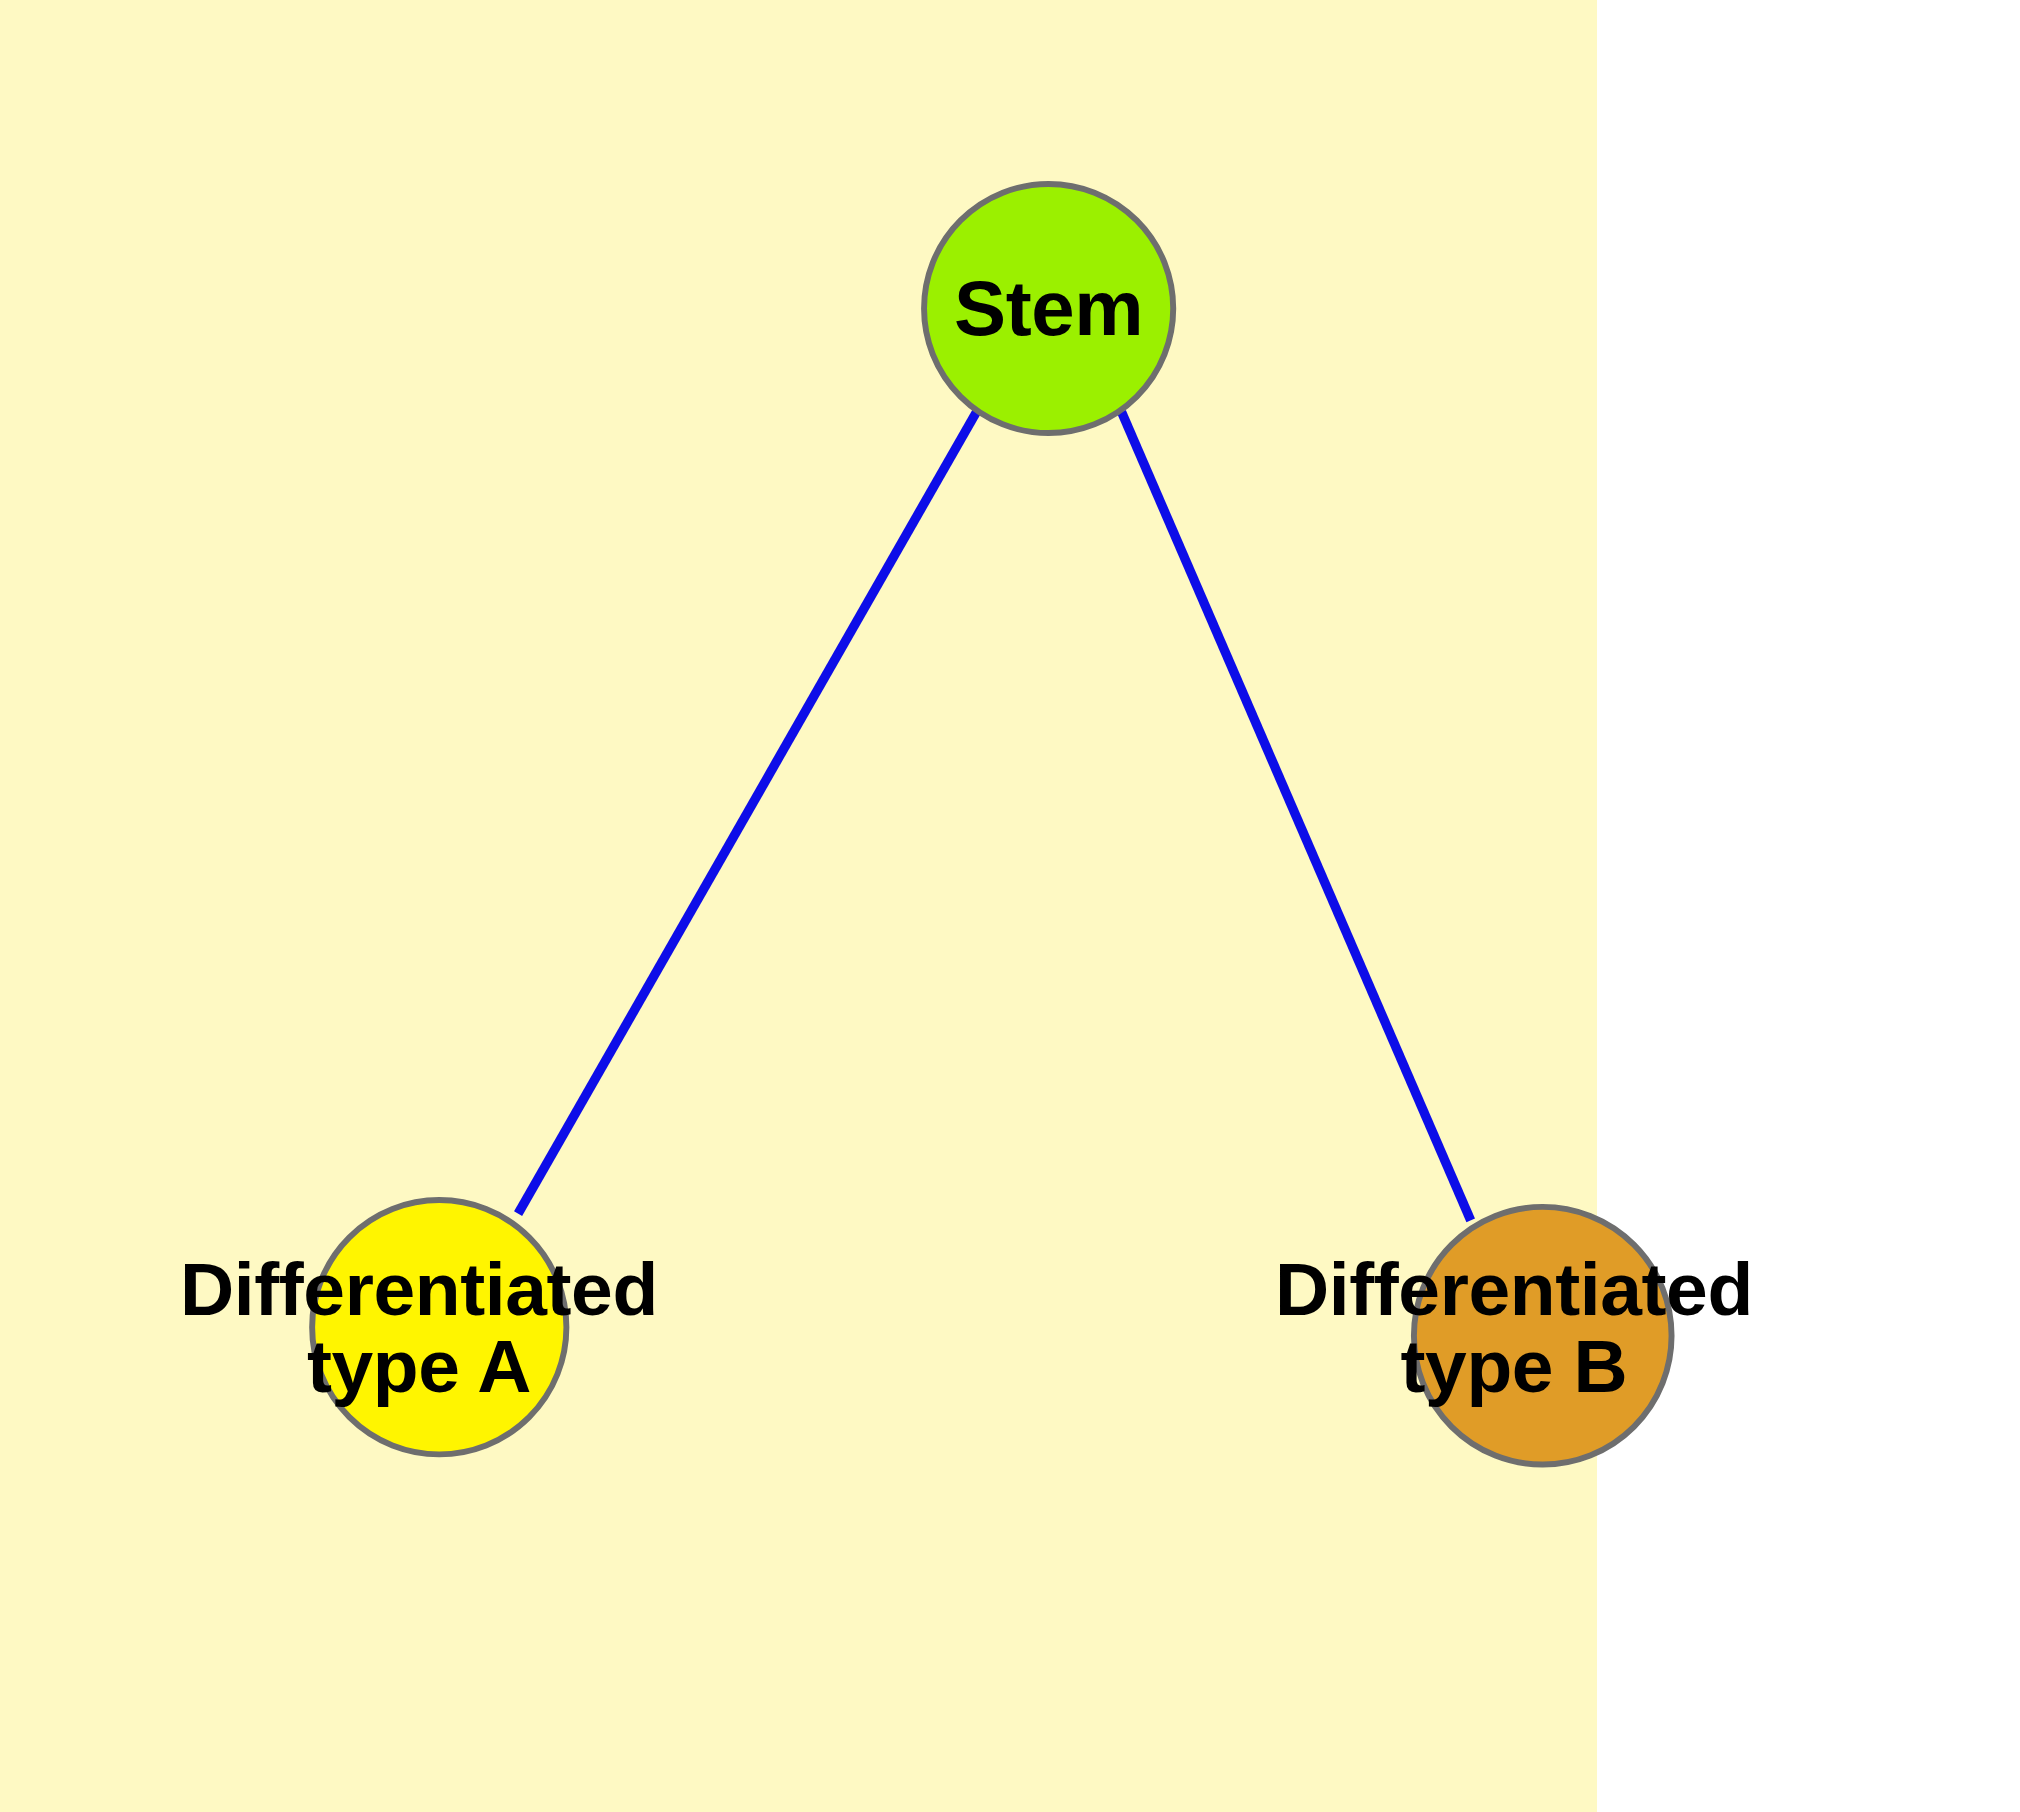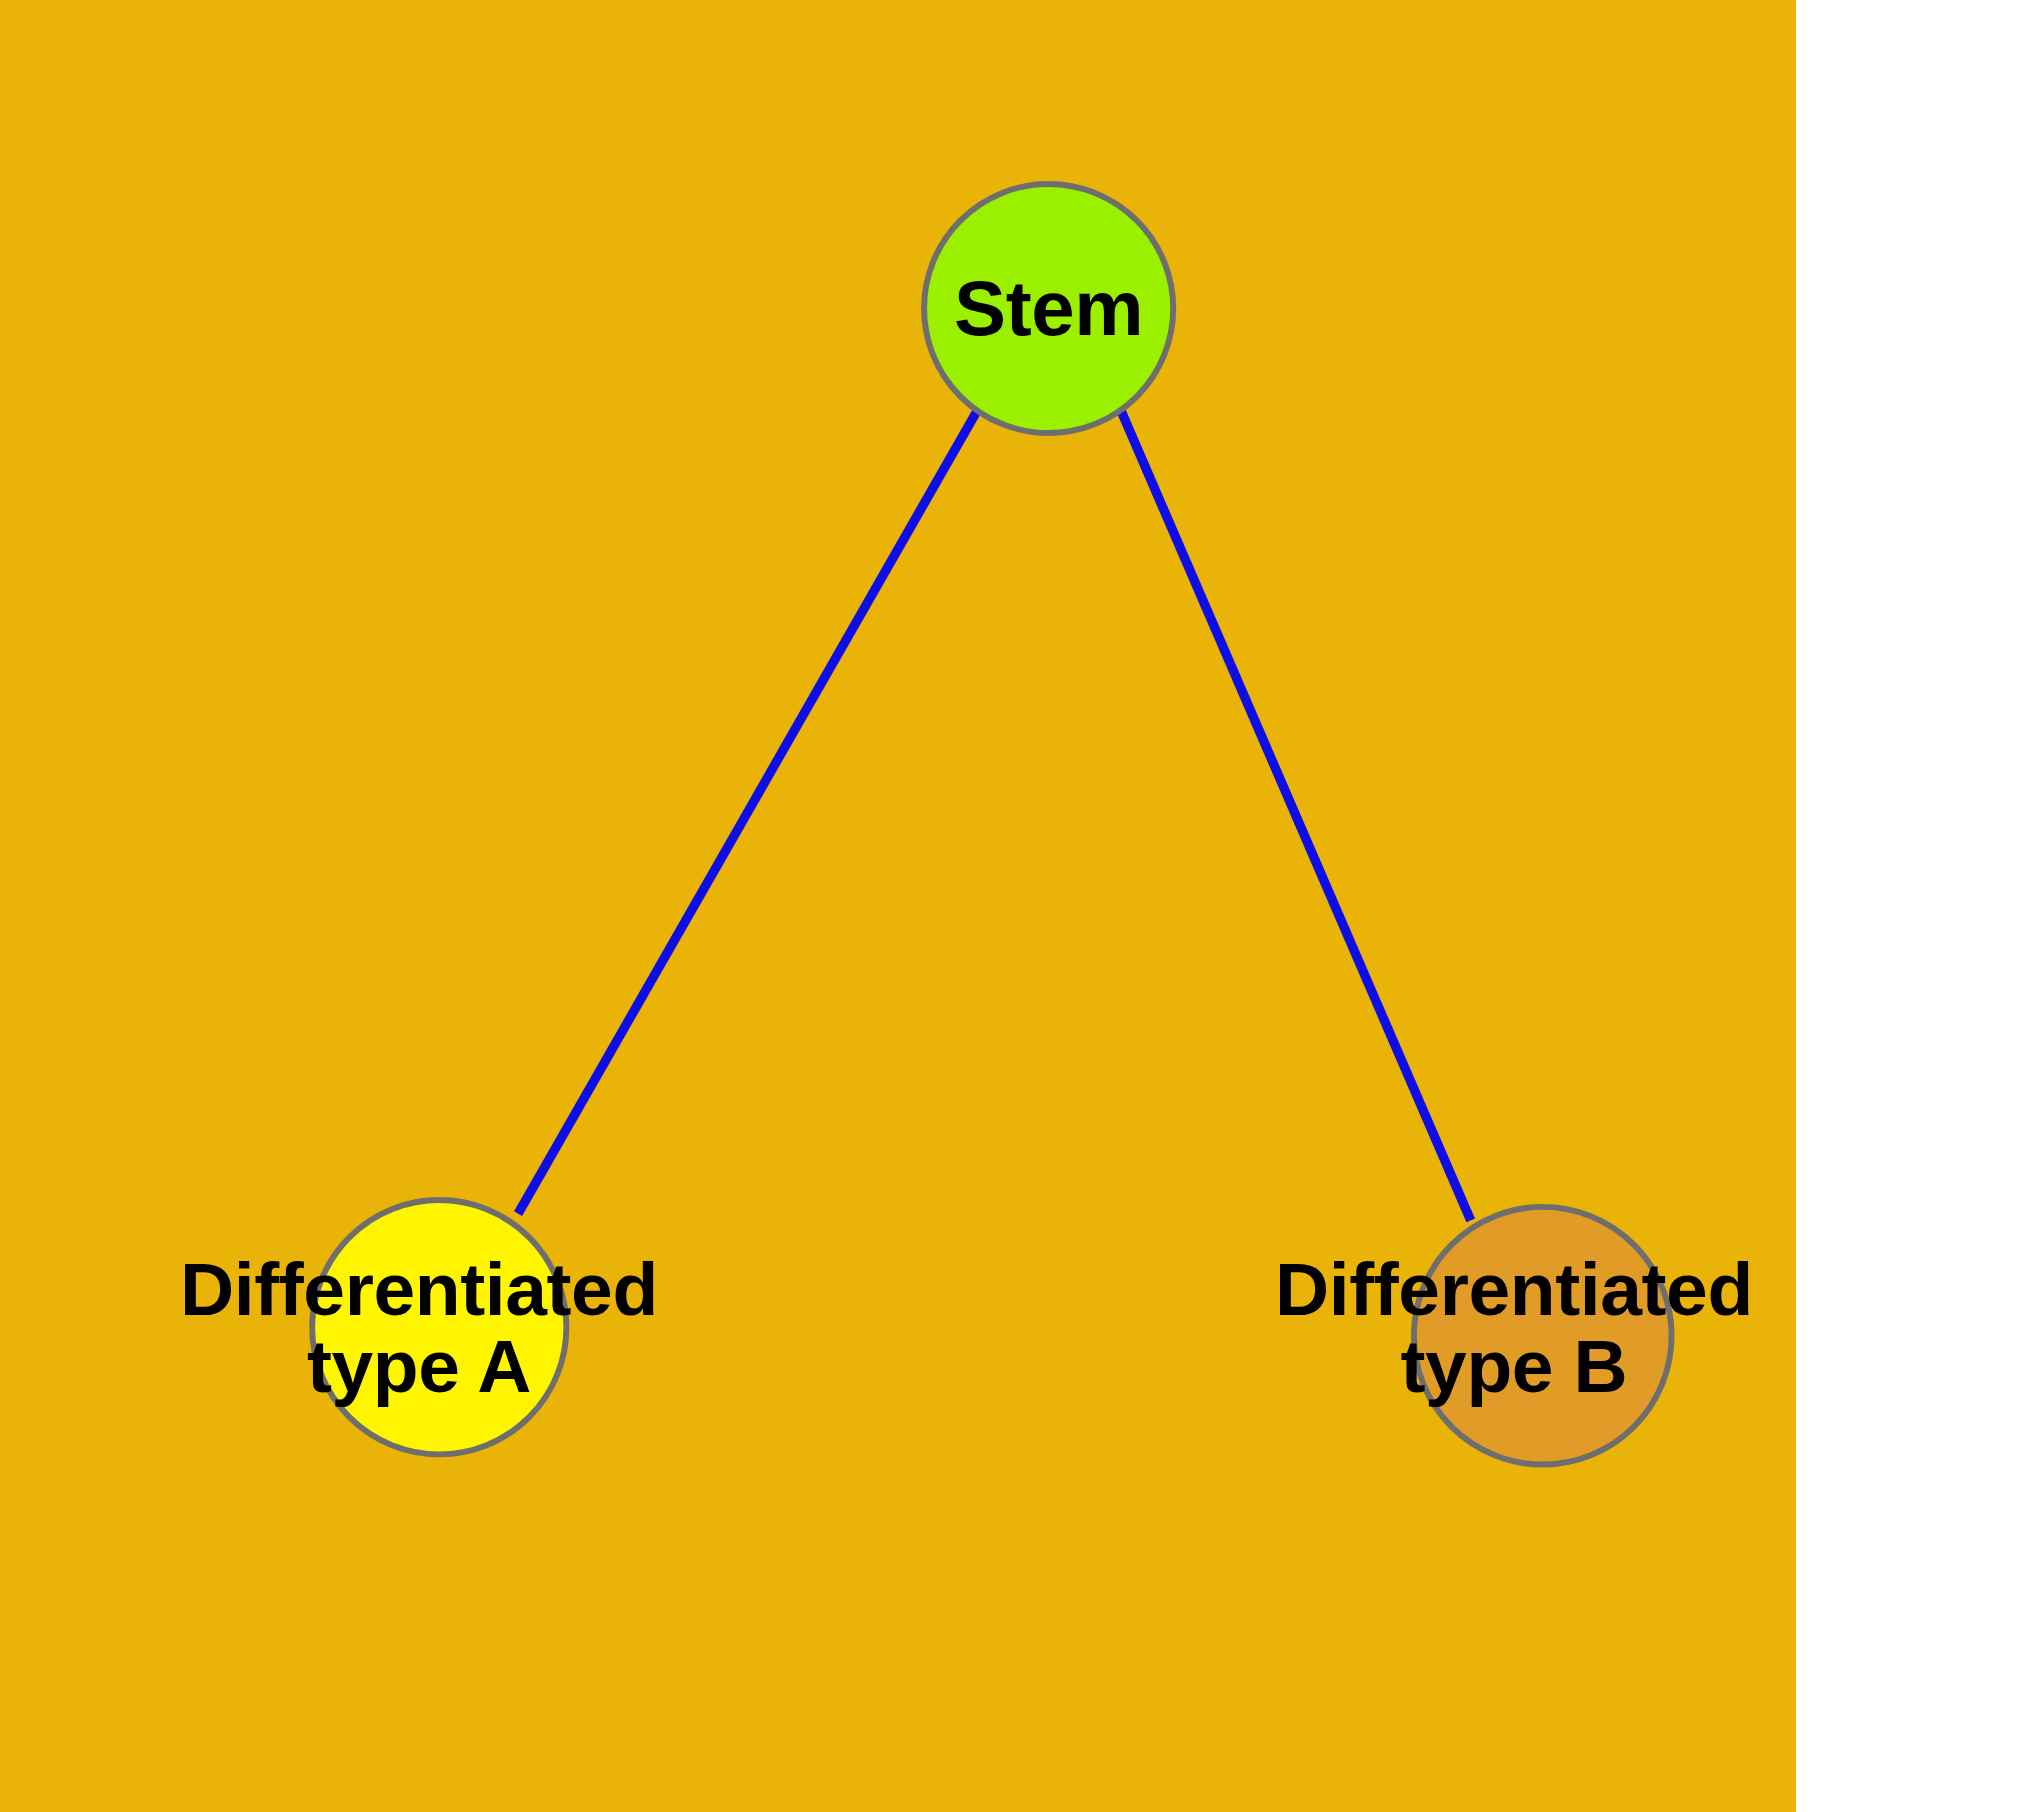--- a/index.html
+++ b/index.html
@@ -7,23 +7,23 @@
     padding: 0;
   }
   body {
     width: 2021px;
     height: 1812px;
     overflow: hidden;
     font-family: "Liberation Sans", sans-serif;
   }
   #canvas {
     position: relative;
-    width: 1796px;
+    width: 1597px;
     height: 1812px;
-    background: #eab308;
+    background: #fef9c3;
   }
   #graph-svg {
     position: absolute;
     left: 0;
     top: 0;
     width: 2021px;
     height: 1812px;
   }
   .node-label {
     position: absolute;

